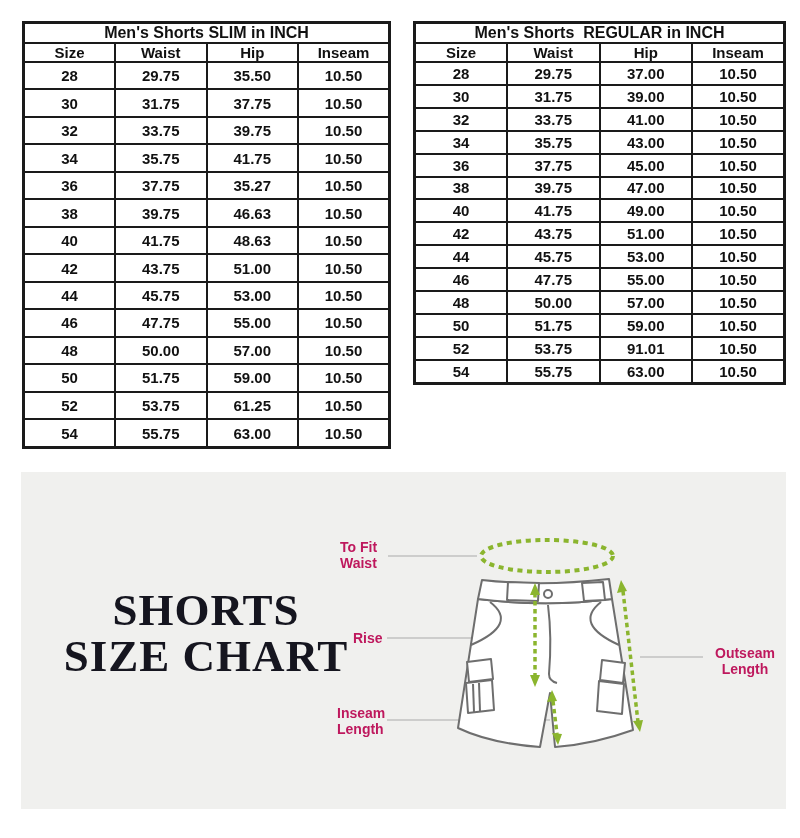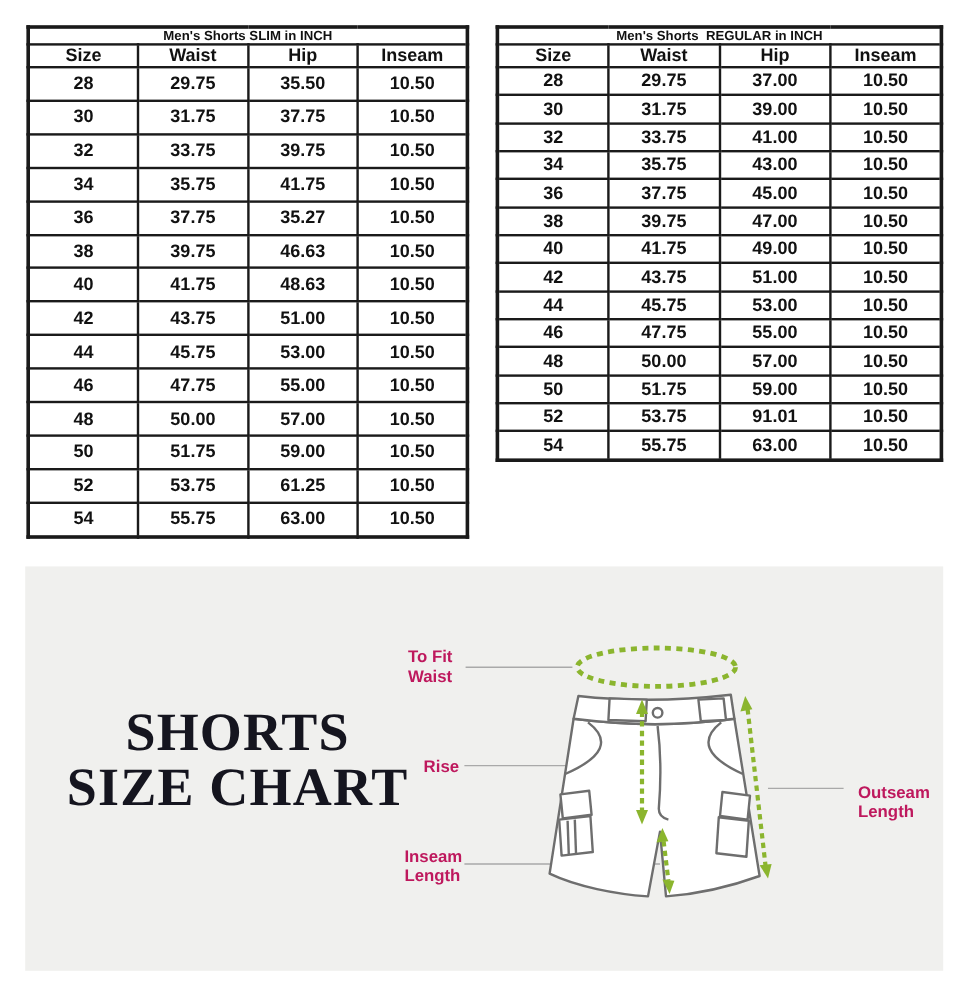--- a/index.html
+++ b/index.html
@@ -11,42 +11,42 @@
 
   
   table.size-table {
     position:absolute; border-collapse:collapse; table-layout:fixed;
     text-align:center; font-weight:bold; color:#111;
     border:3px solid #1a1a1a; background:#fff;
   }
   table.size-table th, table.size-table td {
     border:2px solid #1a1a1a; font-size:15px; padding:0; vertical-align:middle;
   }
-  table.size-table tr.t-title th { font-size:11px; white-space:pre; }
+  table.size-table tr.t-title th { font-size:16px; white-space:pre; }
   #table-slim    { left:22px;  top:21px; width:369px; height:428px; }
   #table-regular { left:413px; top:21px; width:373px; height:364px; }
 
   
   .diagram-panel {
     position:absolute; left:21px; top:472px; width:765px; height:337px;
     background:#f0f0ee;
   }
   .diagram-title {
-    position:absolute; left:10px; top:115px; width:334px; text-align:center;
+    position:absolute; left:18px; top:115px; width:334px; text-align:center;
     font-family:"Liberation Serif", serif; font-weight:bold; font-size:45px;
     line-height:1.03; color:#15151f; letter-spacing:1px;
   }
   .dlabel {
     position:absolute; font-size:14px; font-weight:bold; color:#be185d;
     line-height:1.15;
   }
   #label-to-fit-waist { left:319px; top:67px;  }
   #label-rise         { left:332px; top:158px; }
   #label-inseam       { left:316px; top:233px; }
-  #label-outseam      { left:694px; top:180px; }
+  #label-outseam      { left:694px; top:173px;text-align:center; }
   svg.overlay { position:absolute; left:0; top:0; }
 </style>
 </head>
 <body>
 
 <div class="page">
 
   <table class="size-table" id="table-slim">
     <thead>
       <tr class="t-title">

